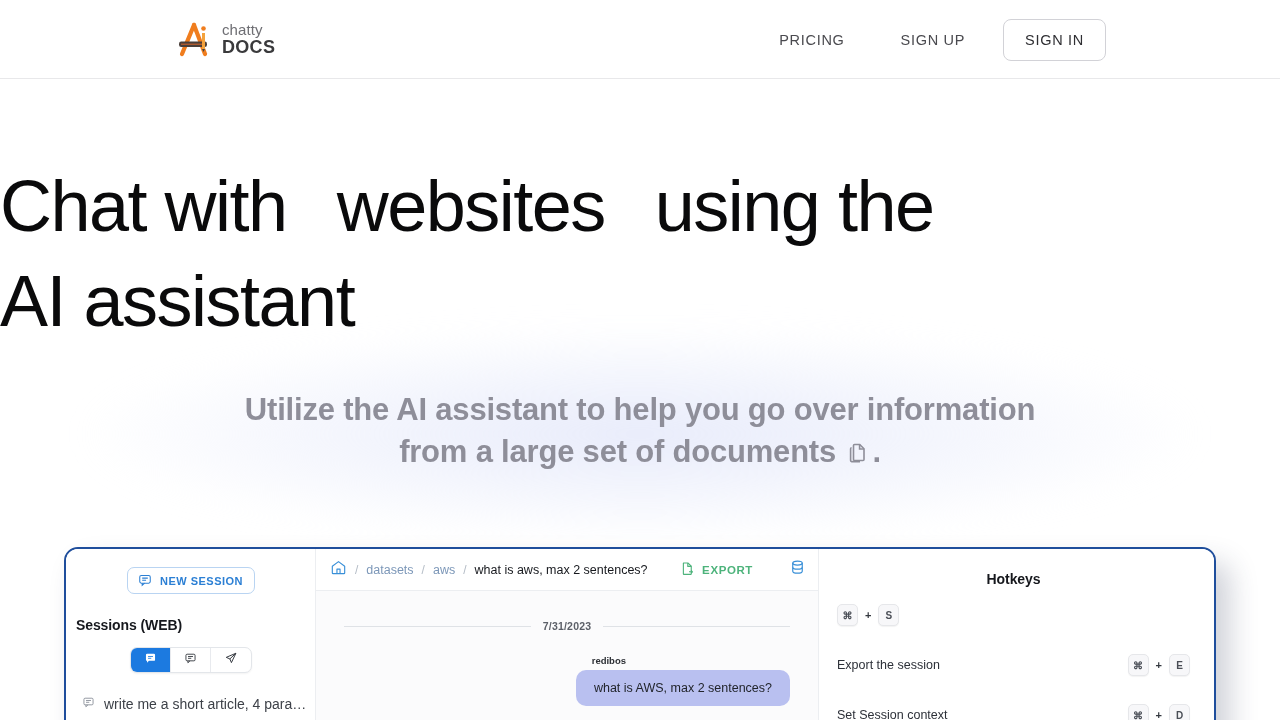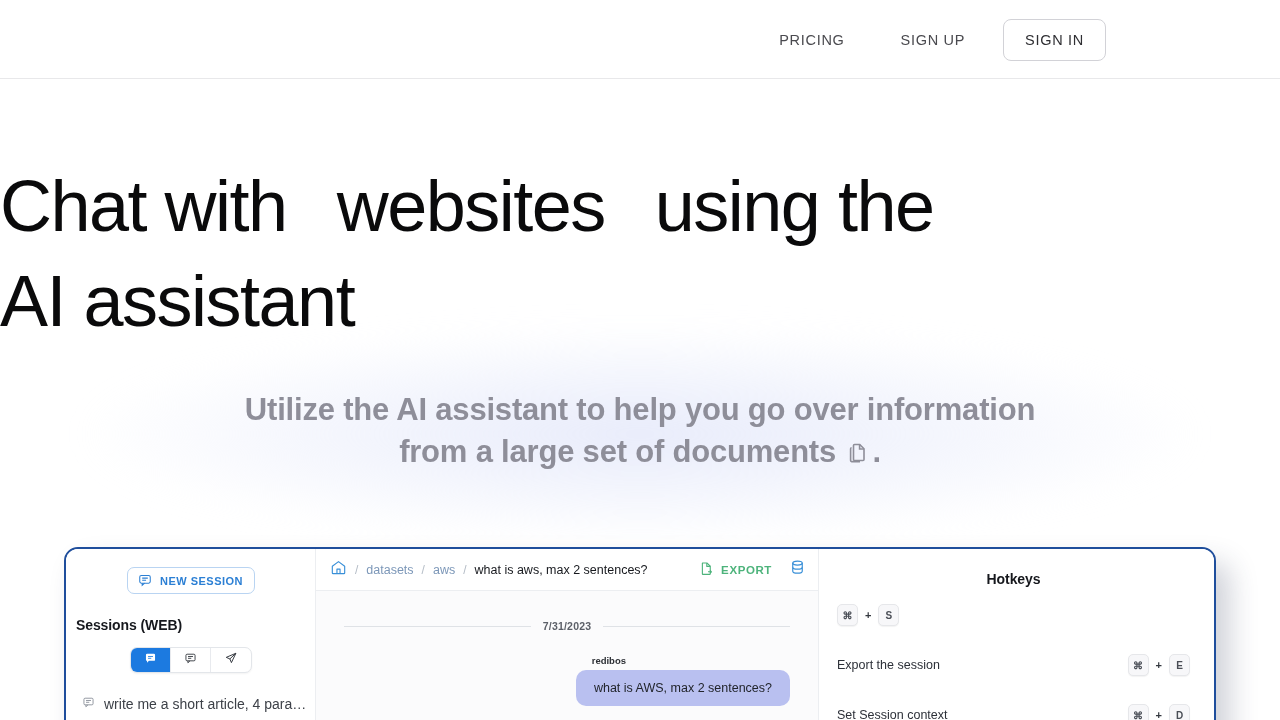--- a/index.html
+++ b/index.html
@@ -172,21 +172,21 @@
     padding: 0 12px 0 14px;
     gap: 0;
   }
   .crumb-sep { color: #b4bcc6; font-size: 12px; margin: 0 8px; }
   .crumb-link { color: #7c97b8; font-size: 12.5px; text-decoration: none; cursor: pointer; }
   .crumb-cur { color: #16181d; font-size: 12.5px; font-weight: 400; }
   .crumb-spacer { flex: 1; }
   .export-btn {
     display: flex; align-items: center; gap: 7px;
     color: #4db37b; font-size: 11.5px; font-weight: 600; letter-spacing: .6px;
-    cursor: pointer; margin-right: 17px;
+    cursor: pointer; margin-right: 36px;
   }
   .chat {
     flex: 1; position: relative; padding: 18px 28px 0 28px;
     background: #fbfbfc; min-height: 0;
   }
   .datesep { display: flex; align-items: center; gap: 12px; margin-top: 11px; }
   .datesep .ln { flex: 1; height: 1px; background: #dfe2e6; }
   .datesep .dt { font-size: 10.5px; color: #5c6068; font-weight: 700; letter-spacing: .2px; }
   .msg { margin-top: 23px; display: flex; flex-direction: column; align-items: flex-end; }
   .msg-name { font-size: 9.5px; font-weight: 700; color: #2c2f35; margin: 0 164px 4px 0; }
@@ -225,20 +225,37 @@
     font-size: 10px; font-weight: 700; color: #4a4e56;
     box-shadow: 0 1px 1px rgba(0,0,0,.05);
   }
   .hk-plus { font-size: 11px; font-weight: 700; color: #34383f; }
 </style>
 </head>
 <body>
 
 <div class="header">
 
+  <div class="logo-wrap">
+    <div class="logo-mark">
+      <svg width="46" height="46" viewBox="0 0 46 46">
+        <path d="M22 9 L10 38" stroke="#f07d1e" stroke-width="4.2" fill="none" stroke-linecap="round"></path>
+        <path d="M22 9 L33 38" stroke="#f07d1e" stroke-width="4.2" fill="none" stroke-linecap="round"></path>
+        <rect x="7" y="25.5" width="28" height="5.4" rx="2.2" fill="#4a3f3a"></rect>
+        <path d="M9 28.2 h24" stroke="#d8682a" stroke-width="1" fill="none"></path>
+        <circle cx="31.5" cy="12.5" r="2.3" fill="#f07d1e"></circle>
+        <path d="M30 17 L33 17 L33 33 L31.5 36 L30 33 Z" fill="#f4a23c"></path>
+        <path d="M30 33 L31.5 36 L33 33 Z" fill="#4a3f3a"></path>
+      </svg>
+    </div>
+    <div class="logo-text">
+      <span class="logo-chatty">chatty</span>
+      <span class="logo-docs">DOCS</span>
+    </div>
+  </div>
 
   <div class="nav">
     <a class="nav-link" href="#">PRICING</a>
     <a class="nav-link" href="#">SIGN UP</a>
     <button class="btn-signin">SIGN IN</button>
   </div>
 </div>
 
 <div class="hero">
   <div class="hero-glow"></div>

